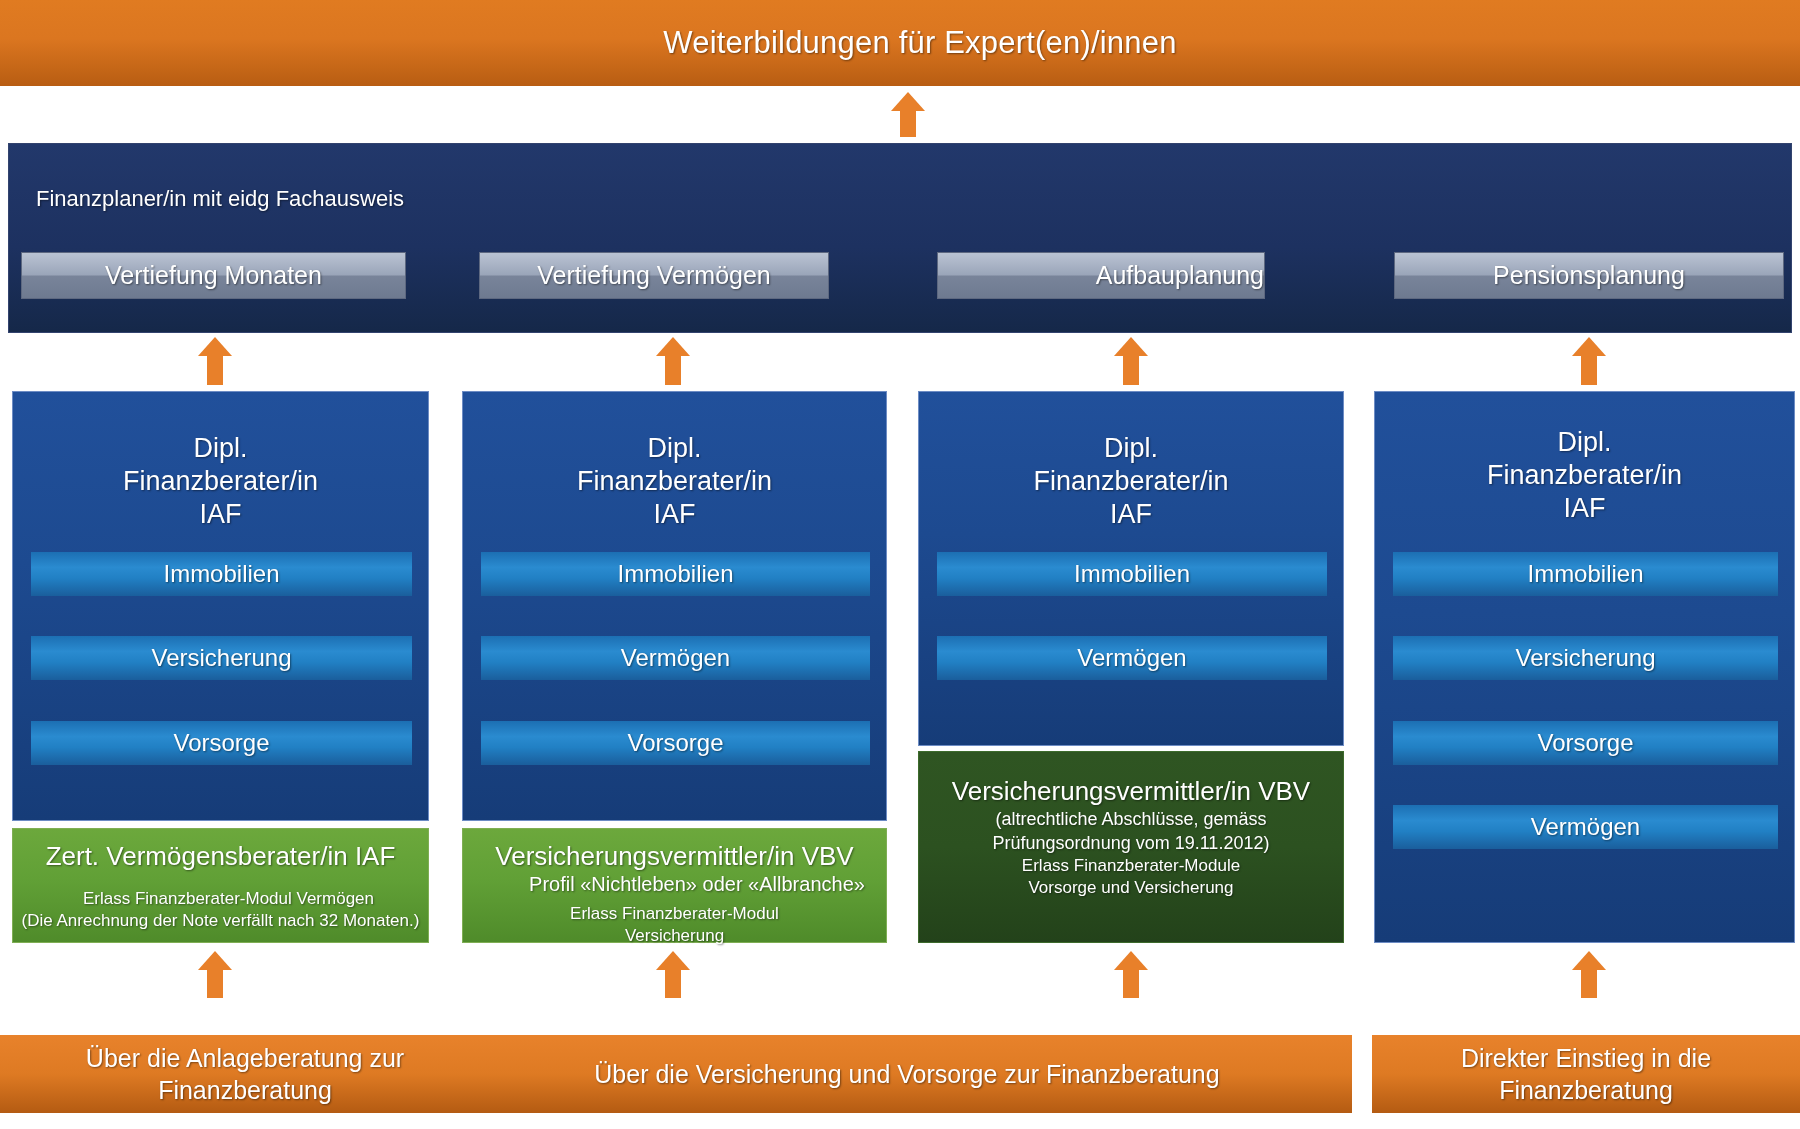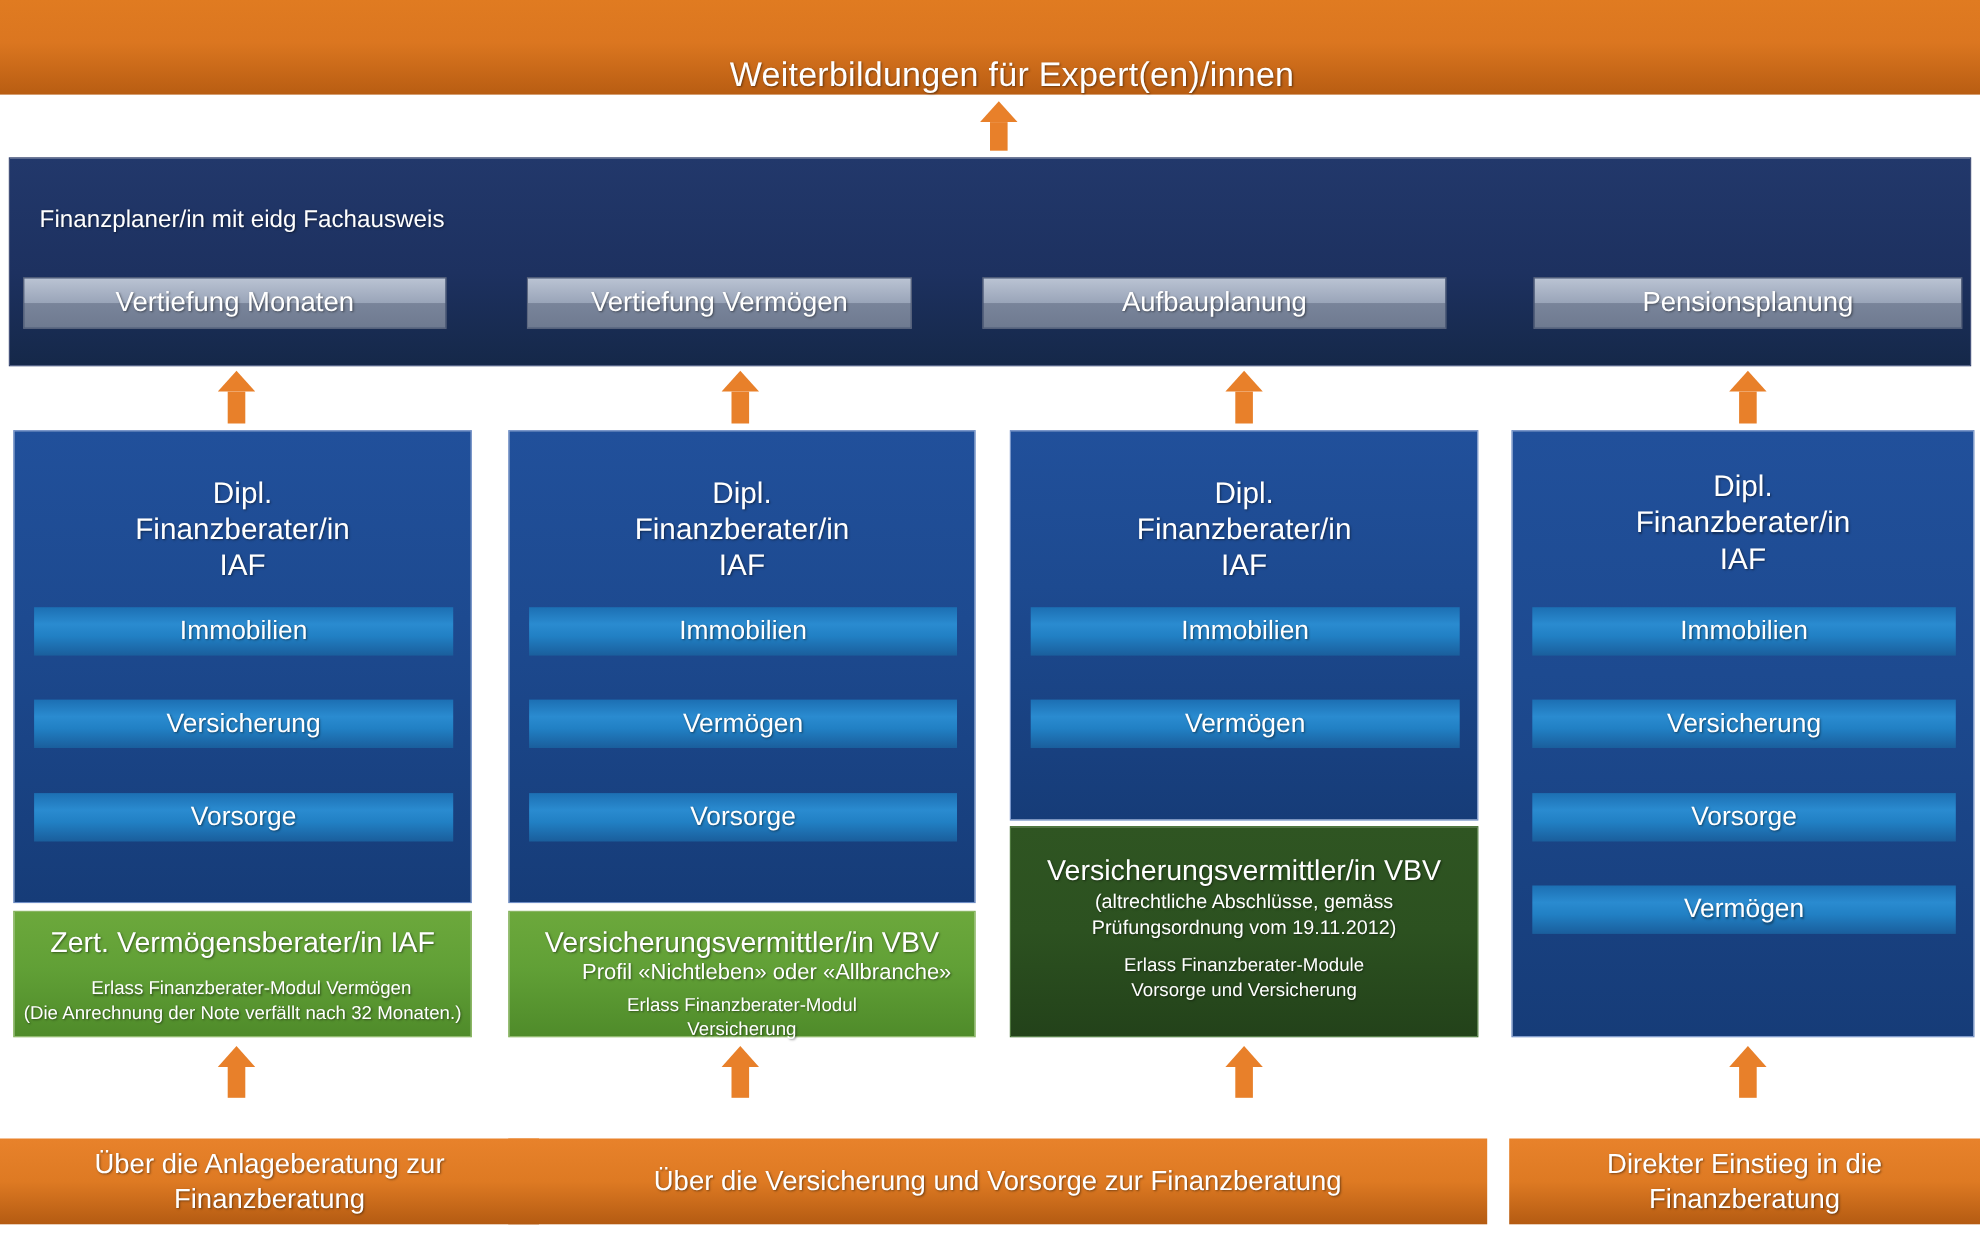--- a/index.html
+++ b/index.html
@@ -11,21 +11,21 @@
   }
   .stage { position: relative; width: 1800px; height: 1129px; }
 
   
   .sh { text-shadow: 1px 1px 2px rgba(0,0,0,.45); }
 
   
   .top-banner {
     position: absolute; left: 0; top: 0; width: 1800px; height: 86px;
     background: linear-gradient(to bottom, #E07B21 0%, #DB7620 45%, #B85D12 100%);
-    display: flex; align-items: flex-end; justify-content: center;
+    display: flex; align-items: center; justify-content: center;
     color: #fff; font-size: 31px; letter-spacing: .2px; padding-left: 40px;
   }
 
   
   .navy-panel {
     position: absolute; left: 8px; top: 143px; width: 1784px; height: 190px;
     background: linear-gradient(to bottom, #22386B 0%, #1D3160 55%, #152849 100%);
     border: 1px solid #33436e;
   }
   .navy-title {
@@ -114,21 +114,21 @@
 
   <div class="navy-panel">
     <div class="navy-title sh">Finanzplaner/in mit eidg Fachausweis</div>
 
     <div class="grey-btn sh" style="left:12px; width:385px;">
       <span>Vertiefung Monaten</span>
     </div>
     <div class="grey-btn sh" style="left:470px; width:350px;text-align:center;">
       <span>Vertiefung Vermögen</span>
     </div>
-    <div class="grey-btn sh" style="left:884px; width:422px;">
+    <div class="grey-btn sh" style="left:928px; width:328px;justify-content:flex-end;">
       <span>Aufbauplanung</span>
     </div>
     <div class="grey-btn sh" style="left:1385px; width:390px;">
       <span>Pensionsplanung</span>
     </div>
   </div>
 
   <div class="arrow" style="left:198px; top:337px; height:48px;">
     <div class="head"></div>
     <div class="shaft" style="height:29px;"></div>
@@ -204,21 +204,21 @@
     </div>
     <div class="module sh" style="left:18px; top:244px; width:390px;">
       <span>Vermögen</span>
     </div>
   </div>
 
   <div class="green-box dark sh" style="left:918px; top:751px; width:426px; height:192px; padding-top:24px;">
     <div class="g-head">Versicherungsvermittler/in VBV</div>
     <div class="g-note2">(altrechtliche Abschlüsse, gemäss</div>
     <div class="g-note2">Prüfungsordnung vom 19.11.2012)</div>
-    <div class="g-note" style="margin-top:12px;">Erlass Finanzberater-Module</div>
+    <div class="g-note" style="">Erlass Finanzberater-Module</div>
     <div class="g-note">Vorsorge und Versicherung</div>
   </div>
 
   <div class="col-box" style="left:1374px; top:391px; width:421px; height:552px;">
     <div class="col-title sh" style="top:34px;">
       <div>Dipl.</div>
       <div>Finanzberater/in</div>
       <div>IAF</div>
     </div>
     <div class="module sh" style="left:18px; top:160px; width:385px;">

